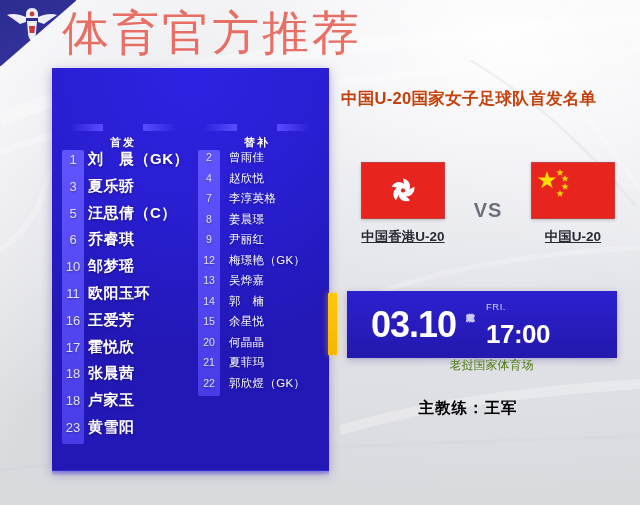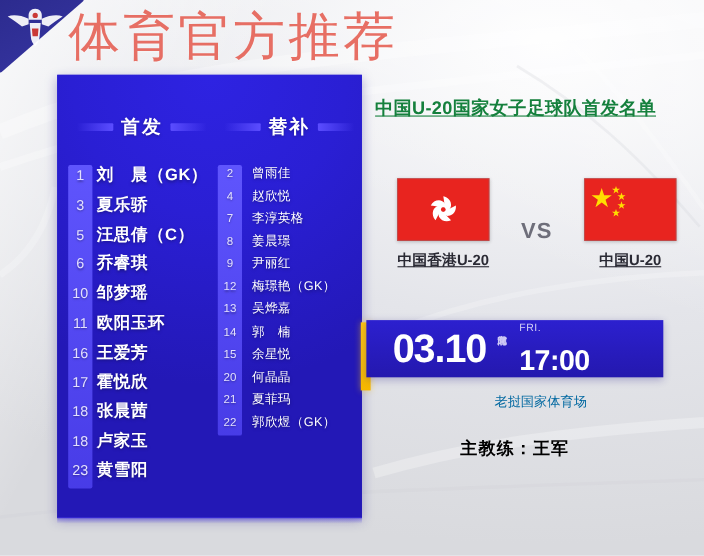--- a/index.html
+++ b/index.html
@@ -69,22 +69,23 @@
     display: flex; align-items: center; gap: 7px;
   }
   .col-head .bar {
     width: 33px; height: 7px; border-radius: 1px;
     background: linear-gradient(90deg, rgba(90,80,255,0) 0%, #5b4dff 100%);
   }
   .col-head .bar.right {
     background: linear-gradient(90deg, #5b4dff 0%, rgba(90,80,255,0) 100%);
   }
   .col-head .txt {
-    color: #ffffff; font-size: 17px; font-weight: bold; letter-spacing: 2px;
+    color: #ffffff; font-size: 11px; font-weight: bold; letter-spacing: 2px;
     text-shadow: 0 1px 3px rgba(0,0,0,.3);
+    margin-top: 31px;
   }
   #head-starters { left: 18px; }
   #head-subs     { left: 152px; }
 
   .numstrip {
     position: absolute; top: 82px;
     width: 22px; border-radius: 2px;
     background: linear-gradient(180deg, rgba(98,88,255,.95) 0%, rgba(78,66,240,.85) 100%);
   }
   #strip-starters { left: 10px;  height: 294px; }
@@ -116,21 +117,21 @@
   #accent-bar {
     position: absolute; left: 328px; top: 293px; width: 9px; height: 62px;
     background: linear-gradient(180deg, #ffc70f 0%, #f5b700 100%);
     box-shadow: 0 0 6px rgba(255,200,20,.5);
   }
 
   
   #match-title {
     position: absolute; left: 341px; top: 88px;
     font-size: 16.5px; font-weight: bold; letter-spacing: .3px;
-    color: #15803d; white-space: nowrap; text-decoration: underline;
+    color: #c2410c; white-space: nowrap;
   }
 
   #teams {
     position: absolute; left: 348px; top: 162px;
     width: 280px; display: flex; align-items: flex-start; justify-content: space-between;
   }
   .team { width: 110px; text-align: center; }
   .flag {
     width: 82px; height: 55px; margin: 0 auto;
     border: 1px solid rgba(120,120,130,.35);
@@ -143,21 +144,21 @@
     margin-top: 9px; font-size: 13.5px; font-weight: bold;
     color: #2a2a34; white-space: nowrap; text-decoration: underline;
   }
   #vs {
     align-self: center; margin-top: 12px;
     font-size: 20px; font-weight: bold; color: #6e6e7a; letter-spacing: 1px;
   }
 
   
   #datetime-panel {
-    position: absolute; left: 333px; top: 291px; width: 270px; height: 52px;
+    position: absolute; left: 347px; top: 291px; width: 270px; height: 67px;
     background: linear-gradient(180deg, #2c20cf 0%, #2418ae 100%);
     box-shadow: 0 2px 7px rgba(40,30,140,.3);
     display: flex; align-items: center;
   }
   #match-date {
     margin-left: 24px;
     color: #ffffff; font-size: 36px; font-weight: bold; letter-spacing: -1px;
     line-height: 1;
   }
   #bj-time {
@@ -170,21 +171,21 @@
   #weekday {
     font-size: 9.5px; font-weight: normal; color: #d6d2f7; letter-spacing: .5px;
     line-height: 1; margin-bottom: 2px;
   }
   #kickoff {
     color: #ffffff; font-size: 26px; font-weight: bold; letter-spacing: -.5px; line-height: 1; margin-top: 10px;
   }
 
   #venue {
     position: absolute; left: 0; right: 0; top: 357px;
-    text-align: center; font-size: 12px; color: #0369a1; padding-left: 47px;
+    text-align: center; font-size: 12px; color: #4d7c0f; padding-left: 47px;
   }
   #venue .inner { display: inline-block; margin-left: 296px; }
   #coach {
     position: absolute; left: 0; right: 0; top: 398px;
     text-align: center;
   }
   #coach .inner {
     display: inline-block; margin-left: 296px;
     font-size: 15.5px; font-weight: bold; color: #000000; letter-spacing: 1px;
   }

